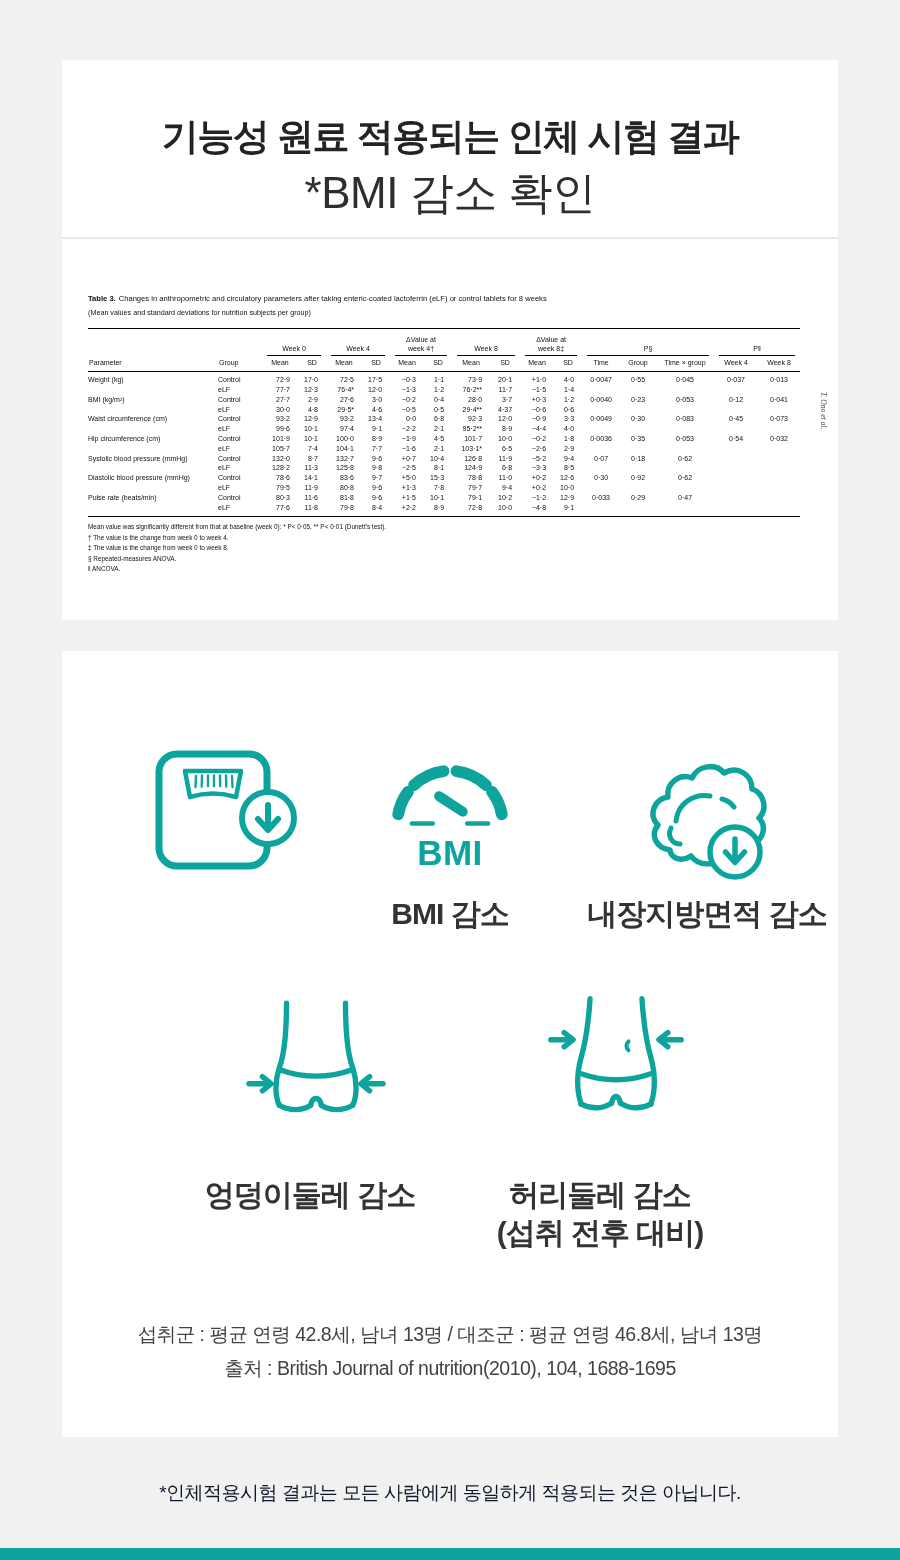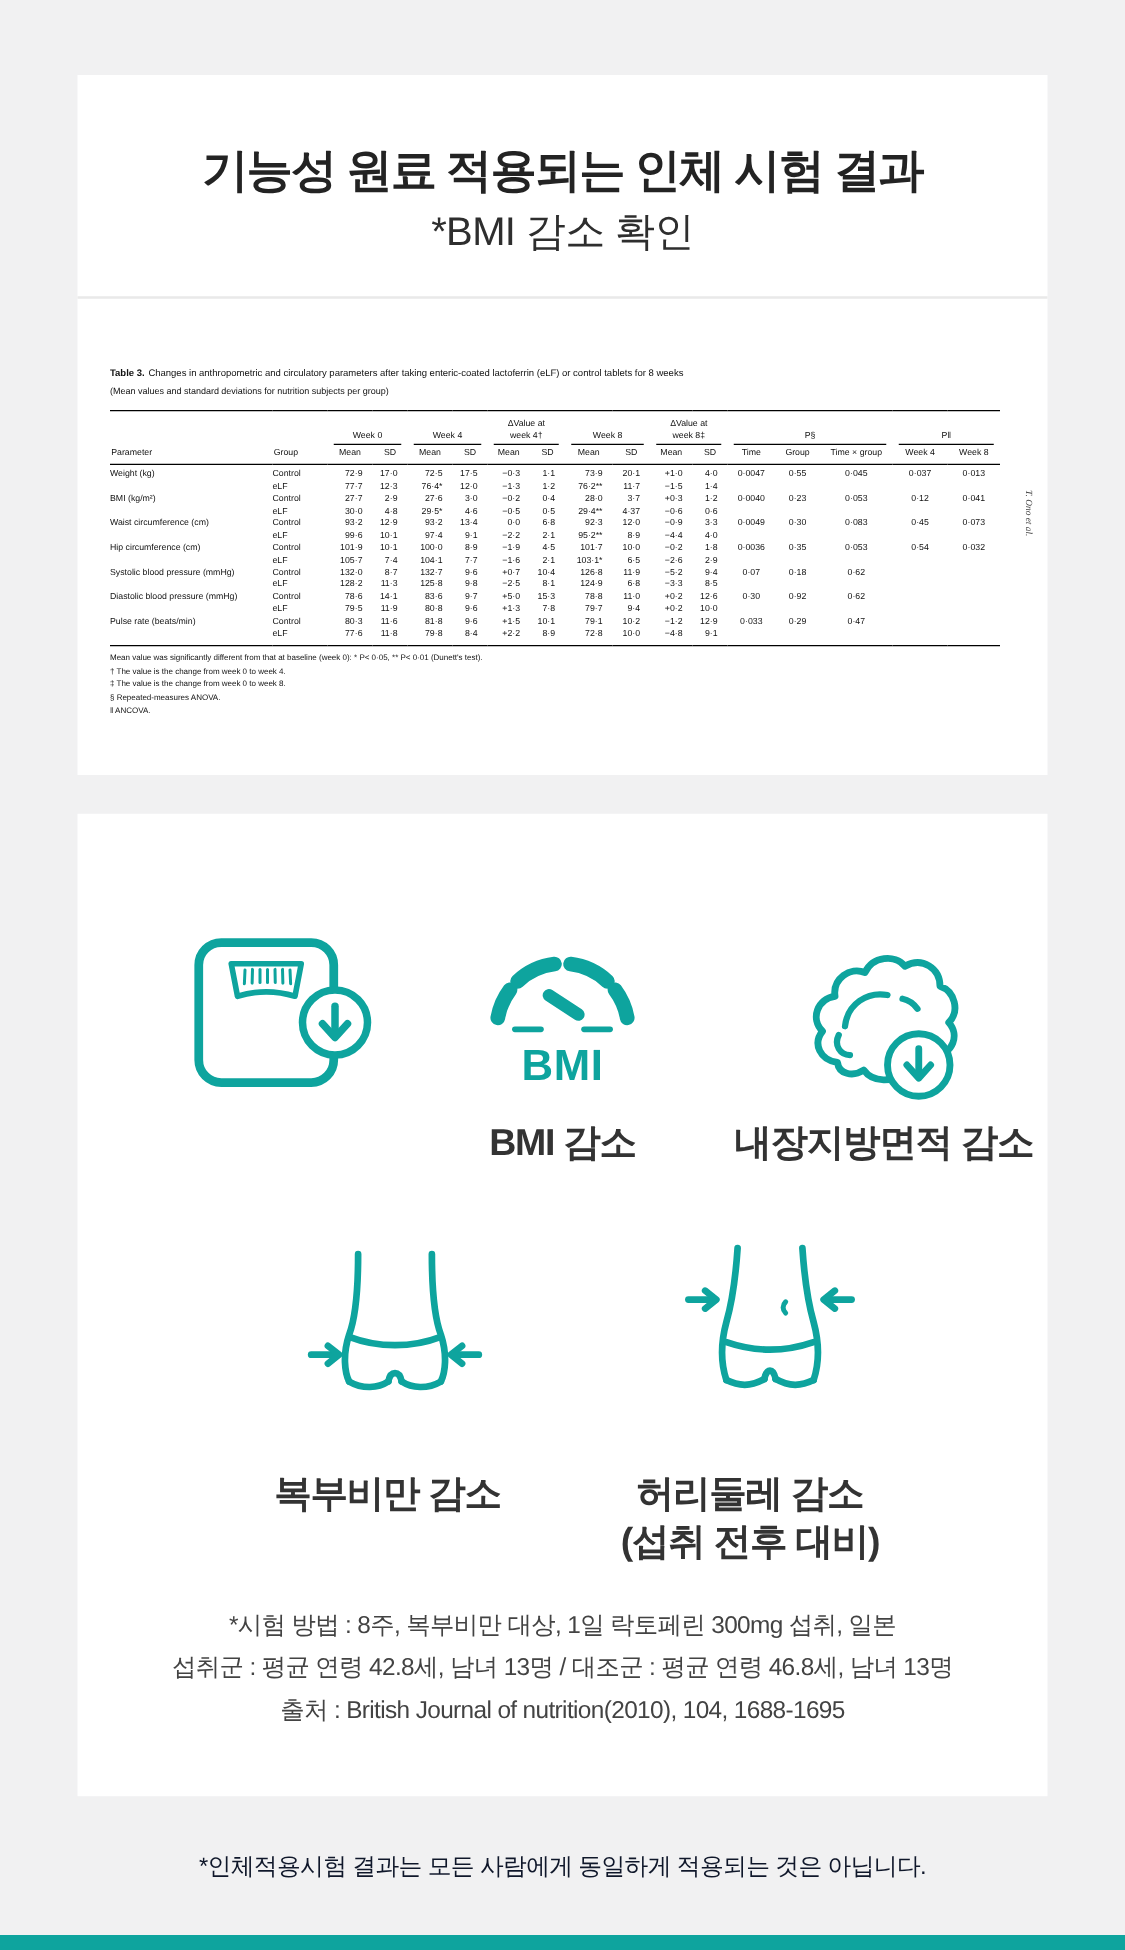--- a/index.html
+++ b/index.html
@@ -8,21 +8,21 @@
   body { font-family:"Liberation Sans", sans-serif; background:#f1f1f2; }
   .page { position:relative; width:900px; height:1560px; background:#f1f1f2; overflow:hidden; }
   .card { position:absolute; left:62px; width:776px; background:#fff; }
   .card-top { top:60px; height:560px; }
   .card-icons { top:651px; height:786px; }
 
   
   .main-title { position:absolute; top:52px; left:0; right:0; text-align:center;
     font-size:37px; font-weight:800; letter-spacing:-1.5px; color:#232323; }
   .sub-title { position:absolute; top:104px; left:0; right:0; text-align:center;
-    font-size:32px; font-weight:400; letter-spacing:-0.5px; color:#2e2e2e; }
+    font-size:44px; font-weight:400; letter-spacing:-0.5px; color:#2e2e2e; }
   .divider { position:absolute; top:177px; left:0; right:0; height:2px; background:#e9e9e9; }
 
   
   .paper { position:absolute; left:26px; top:234px; width:724px; color:#111; }
   .pcaption { font-size:7.6px; line-height:10px; margin-bottom:4px; }
   .pcaption b { font-weight:700; margin-right:3px; }
   .pcaption2 { font-size:7.2px; line-height:10px; margin-bottom:10px; }
   .side-note { position:absolute; right:-16px; top:98px; writing-mode:vertical-rl;
     font-family:"Liberation Serif", serif; font-style:italic; font-size:7.5px; color:#444; }
   table.ptable { width:712px; table-layout:fixed; border-collapse:collapse; border-top:1.5px solid #000; border-bottom:1.5px solid #000; }
@@ -485,21 +485,21 @@
           <path d="M44 120 C56 127 70 126 79 120"></path>
           <path d="M79 120 C81 110 89 110 91 120"></path>
           <path d="M91 120 C100 126 114 127 126 120"></path>
           <line x1="10" y1="96" x2="32" y2="96"></line>
           <polyline points="25,88 35,96 25,104"></polyline>
           <line x1="160" y1="96" x2="138" y2="96"></line>
           <polyline points="145,88 135,96 145,104"></polyline>
         </g>
       </svg>
     </div>
-    <div class="benefit-label" style="left:128px; width:240px; top:524px;">복부비만 감소</div>
+    <div class="benefit-label" style="left:128px; width:240px; top:524px;">엉덩이둘레 감소</div>
 
     <div class="icon-wrap" style="left:478px; top:341px;">
       <svg width="152" height="141" viewBox="0 0 170 155">
         <g fill="none" stroke="currentColor" stroke-width="6" stroke-linecap="round" stroke-linejoin="round">
           <path d="M56 6 C54 36 50 58 46 72 C40 94 42 112 46 124"></path>
           <path d="M114 6 C116 36 120 58 124 72 C130 94 128 112 124 124"></path>
           <path d="M46 90 C72 99 98 99 124 90"></path>
           <path d="M46 124 C58 130 70 129 80 123"></path>
           <path d="M80 123 C82 113 88 113 90 123"></path>
           <path d="M90 123 C100 129 112 130 124 124"></path>
@@ -507,20 +507,19 @@
           <line x1="12" y1="52" x2="34" y2="52"></line>
           <polyline points="27,44 37,52 27,60"></polyline>
           <line x1="158" y1="52" x2="136" y2="52"></line>
           <polyline points="143,44 133,52 143,60"></polyline>
         </g>
       </svg>
     </div>
     <div class="benefit-label" style="left:418px; width:240px; top:524px;">허리둘레 감소</div>
     <div class="benefit-label" style="left:418px; width:240px; top:562px;">(섭취 전후 대비)</div>
 
-    <div class="footer-note" style="top:632px;">*시험 방법 : 8주, 복부비만 대상, 1일 락토페린 300mg 섭취, 일본</div>
     <div class="footer-note" style="top:666px;">섭취군 : 평균 연령 42.8세, 남녀 13명 / 대조군 : 평균 연령 46.8세, 남녀 13명</div>
     <div class="footer-note" style="top:700px;">출처 : British Journal of nutrition(2010), 104, 1688-1695</div>
   </div>
 
   <div class="disclaimer">*인체적용시험 결과는 모든 사람에게 동일하게 적용되는 것은 아닙니다.</div>
   <div class="bottom-bar"></div>
 </div>
 
 </body></html>

